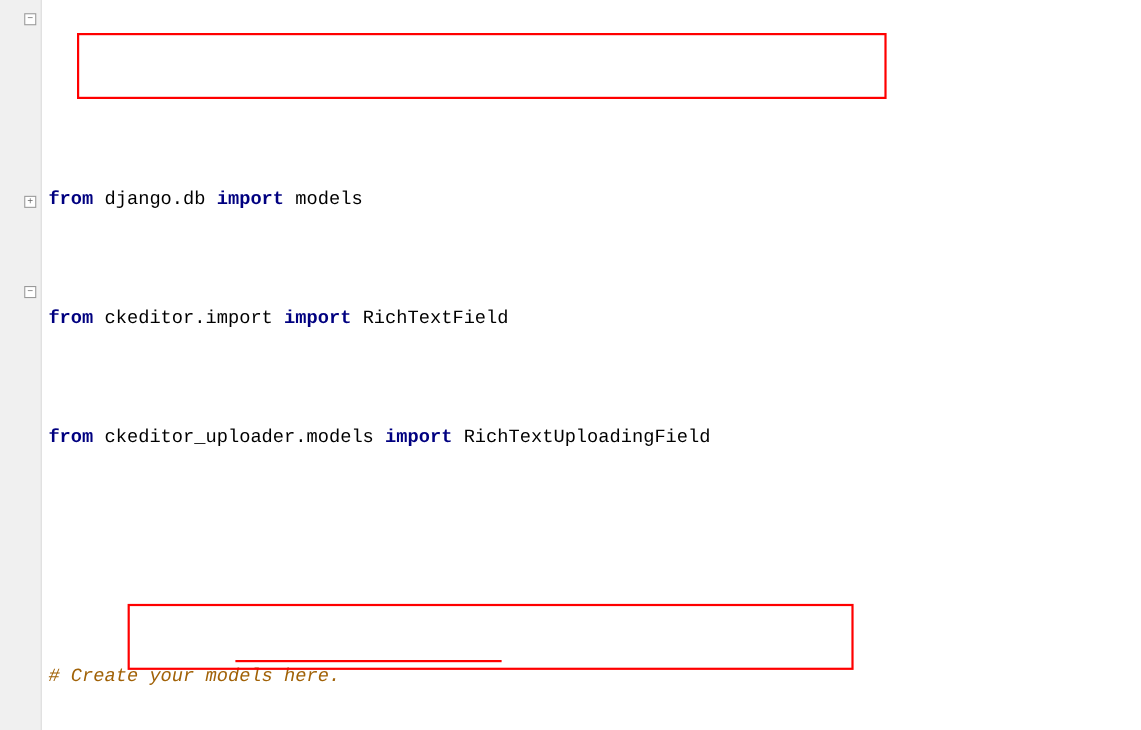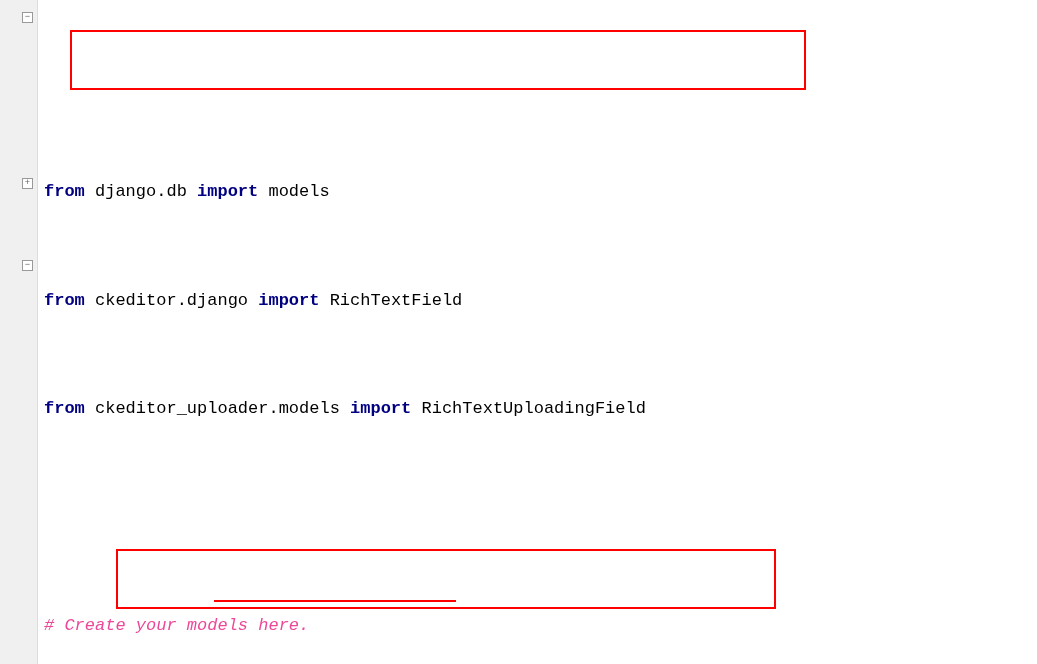--- a/index.html
+++ b/index.html
@@ -37,21 +37,21 @@
       display: flex;
       align-items: center;
       justify-content: center;
       font-size: 9px;
       line-height: 1;
       color: #666;
       cursor: pointer;
     }
     .code-area {
       flex: 1;
-      padding: 15px 0 0 2px;
+      padding: 5px 0 0 2px;
       white-space: pre;
       position: relative;
     }
     .line {
       height: 27px;
       line-height: 27px;
       padding-left: 4px;
       position: relative;
     }
     .highlight-box-1 {
@@ -79,40 +79,40 @@
       border-bottom: 2px solid #ff0000;
       pointer-events: none;
       left: 176px;
       top: 600px;
       width: 242px;
       height: 1px;
       z-index: 10;
     }
     .kw-import { color: #000080; font-weight: bold; }
     .kw-from { color: #000080; font-weight: bold; }
-    .comment { color: #ec4899; font-style: italic; }
+    .comment { color: #a16207; font-style: italic; }
     .normal { color: #000000; }
   </style>
 </head>
 <body>
 
 <div class="editor-container">
   <div class="gutter">
     <div class="fold-marker" style="top:12px;">−</div>
     <div class="fold-marker" style="top:178px;">+</div>
     <div class="fold-marker" style="top:260px;">−</div>
   </div>
   <div class="code-area">
     <div class="highlight-box-1"></div>
     <div class="highlight-box-2"></div>
     <div class="underline-red"></div>
 
     <div class="line"><span class="kw-from">from</span><span class="normal"> django.db </span><span class="kw-import">import</span><span class="normal"> models</span></div>
 
-    <div class="line"><span class="kw-from">from</span><span class="normal"> ckeditor.django </span><span class="kw-import">import</span><span class="normal"> RichTextField</span></div>
+    <div class="line"><span class="kw-from">from</span><span class="normal"> ckeditor.import </span><span class="kw-import">import</span><span class="normal"> RichTextField</span></div>
 
     <div class="line"><span class="kw-from">from</span><span class="normal"> ckeditor_uploader.models </span><span class="kw-import">import</span><span class="normal"> RichTextUploadingField</span></div>
 
     <div class="line"></div>
 
     <div class="line"><span class="comment"># Create your models here.</span></div>
 
     
 
     

